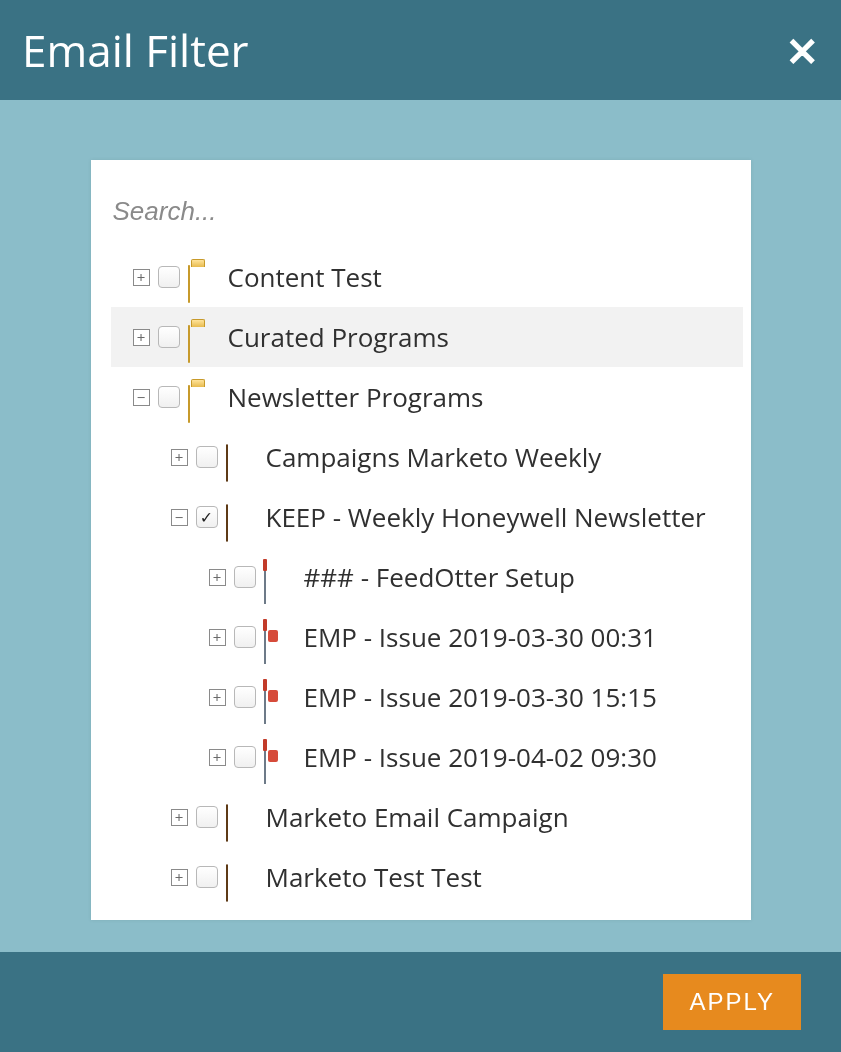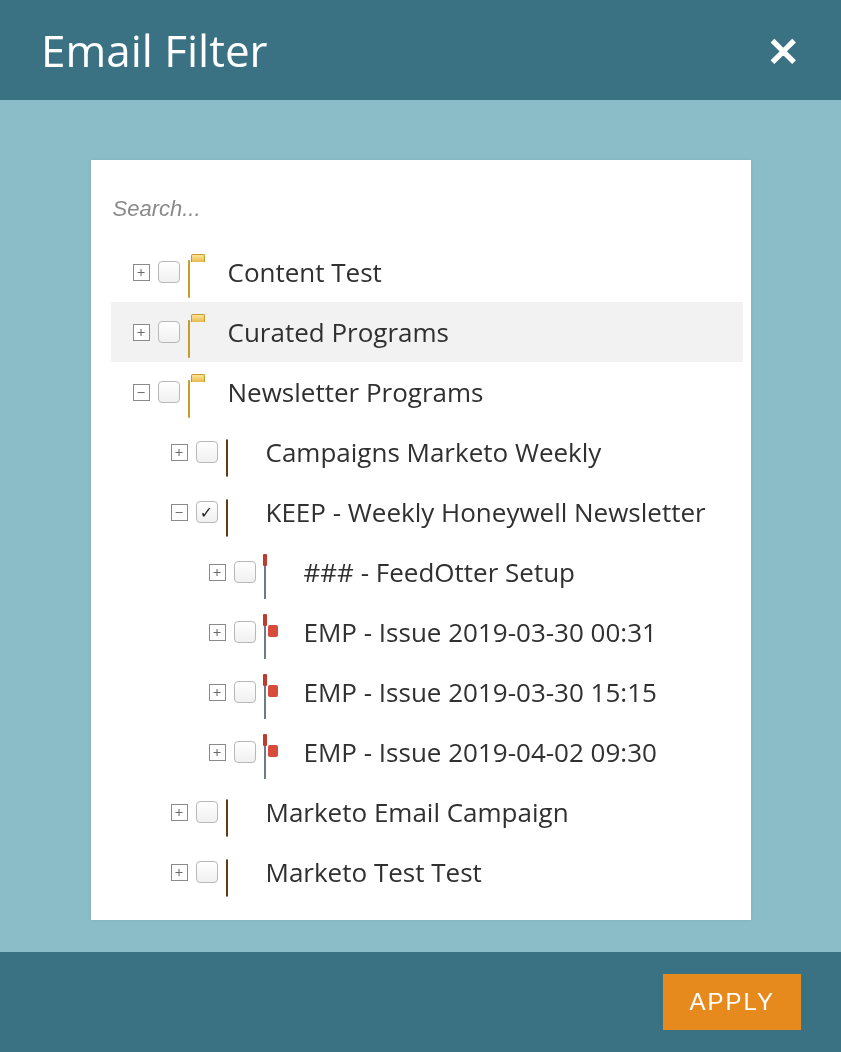--- a/index.html
+++ b/index.html
@@ -9,21 +9,21 @@
   .dialog { width: 841px; height: 1052px; display: flex; flex-direction: column; }
 
   
   .dialog-header {
     background: #3a7284;
     color: #fff;
     height: 100px;
     display: flex;
     align-items: center;
     justify-content: space-between;
-    padding: 0 41px;
+    padding: 0 22px;
   }
   .dialog-title { font-size: 44px; font-weight: 400; }
   .close-x { font-size: 40px; font-weight: 700; cursor: pointer; color: #fff; }
 
   
   .dialog-body {
     flex: 1;
     background: #8bbdc9;
     display: flex;
     align-items: flex-start;
@@ -37,21 +37,21 @@
     height: 760px;
     box-shadow: 0 0 4px rgba(0,0,0,0.08);
     display: flex;
     flex-direction: column;
     padding: 28px 8px 8px 20px;
   }
 
   .search-input {
     border: none;
     outline: none;
-    font-size: 22px;
+    font-size: 26px;
     font-style: italic;
     color: #1d4ed8;
     padding: 8px 2px 20px 2px;
     width: 100%;
   }
   .search-input::placeholder { color: #8a8a8a; font-style: italic; }
 
   .tree-wrap {
     flex: 1;
     overflow: auto;

